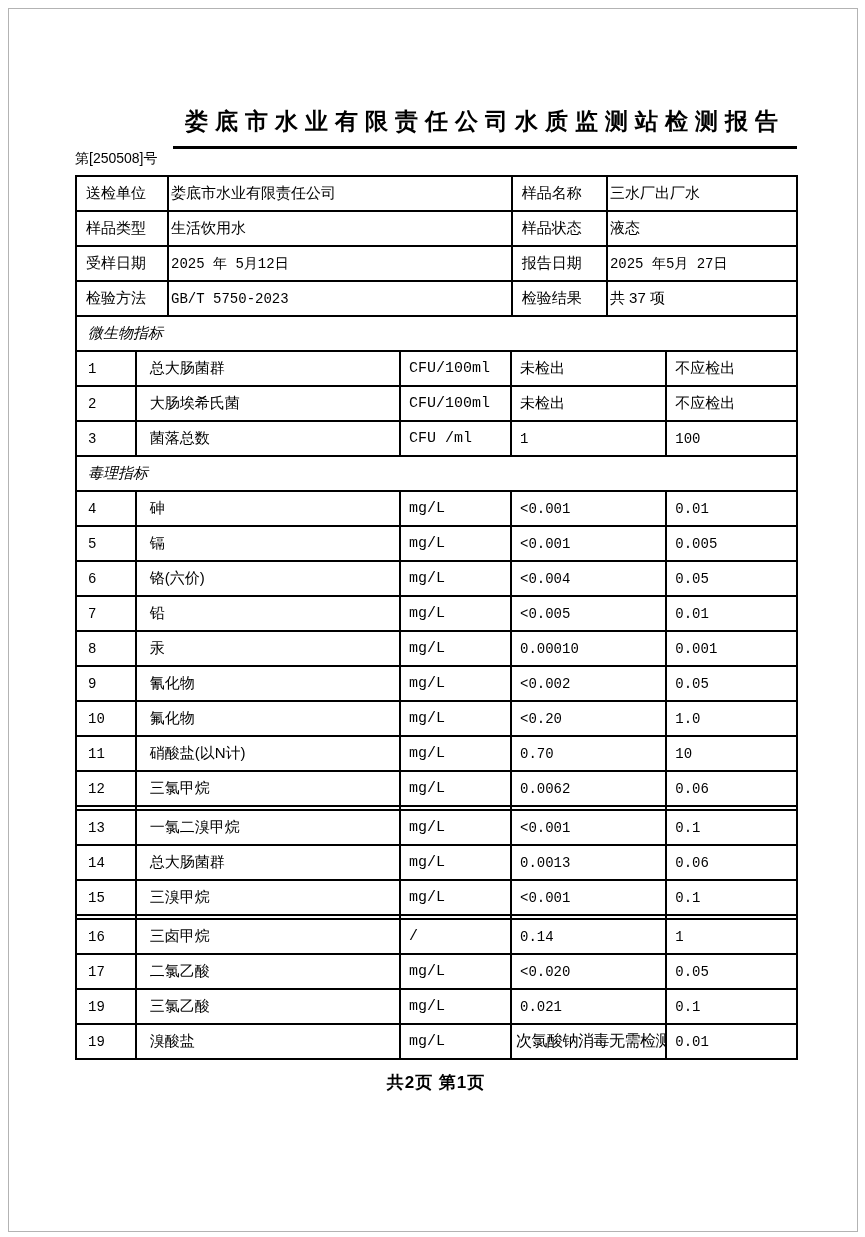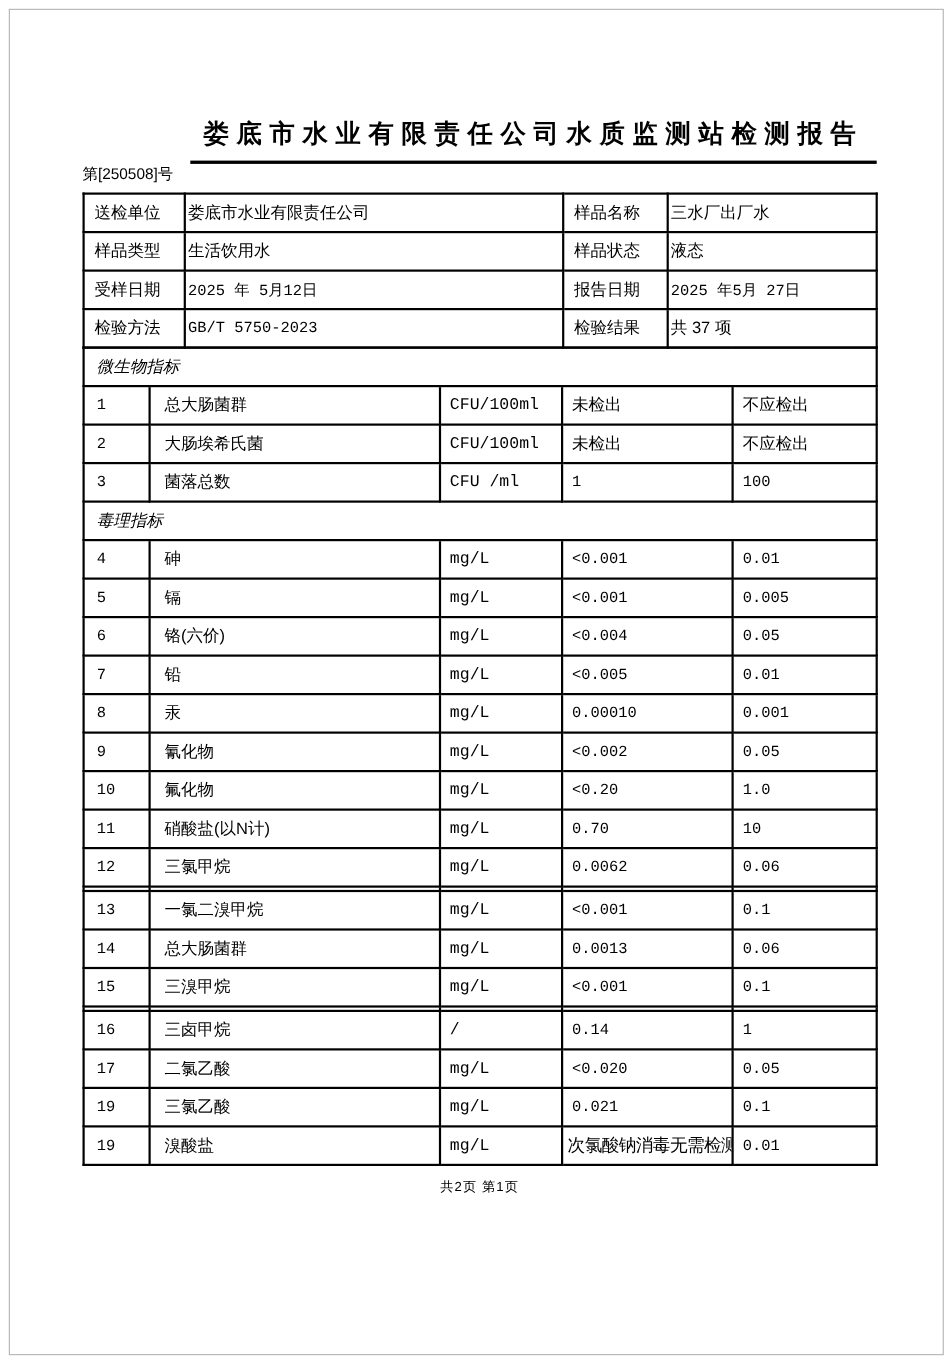--- a/index.html
+++ b/index.html
@@ -74,23 +74,24 @@
     font-size: 16px;
     letter-spacing: -0.5px;
     padding: 0 4px;
   }
   tr.spacer td {
     height: 2px;
     padding: 0;
   }
   .footer {
     text-align: center;
-    font-size: 12px;
+    font-size: 17px;
     margin-top: 11px;
     letter-spacing: 1px;
+    font-weight: bold;
   }
 </style>
 </head>
 <body>
 
 <div class="page-frame">
   <div class="content">
 
     <div class="title-wrap">
       <div class="title">娄底市水业有限责任公司水质监测站检测报告</div>

